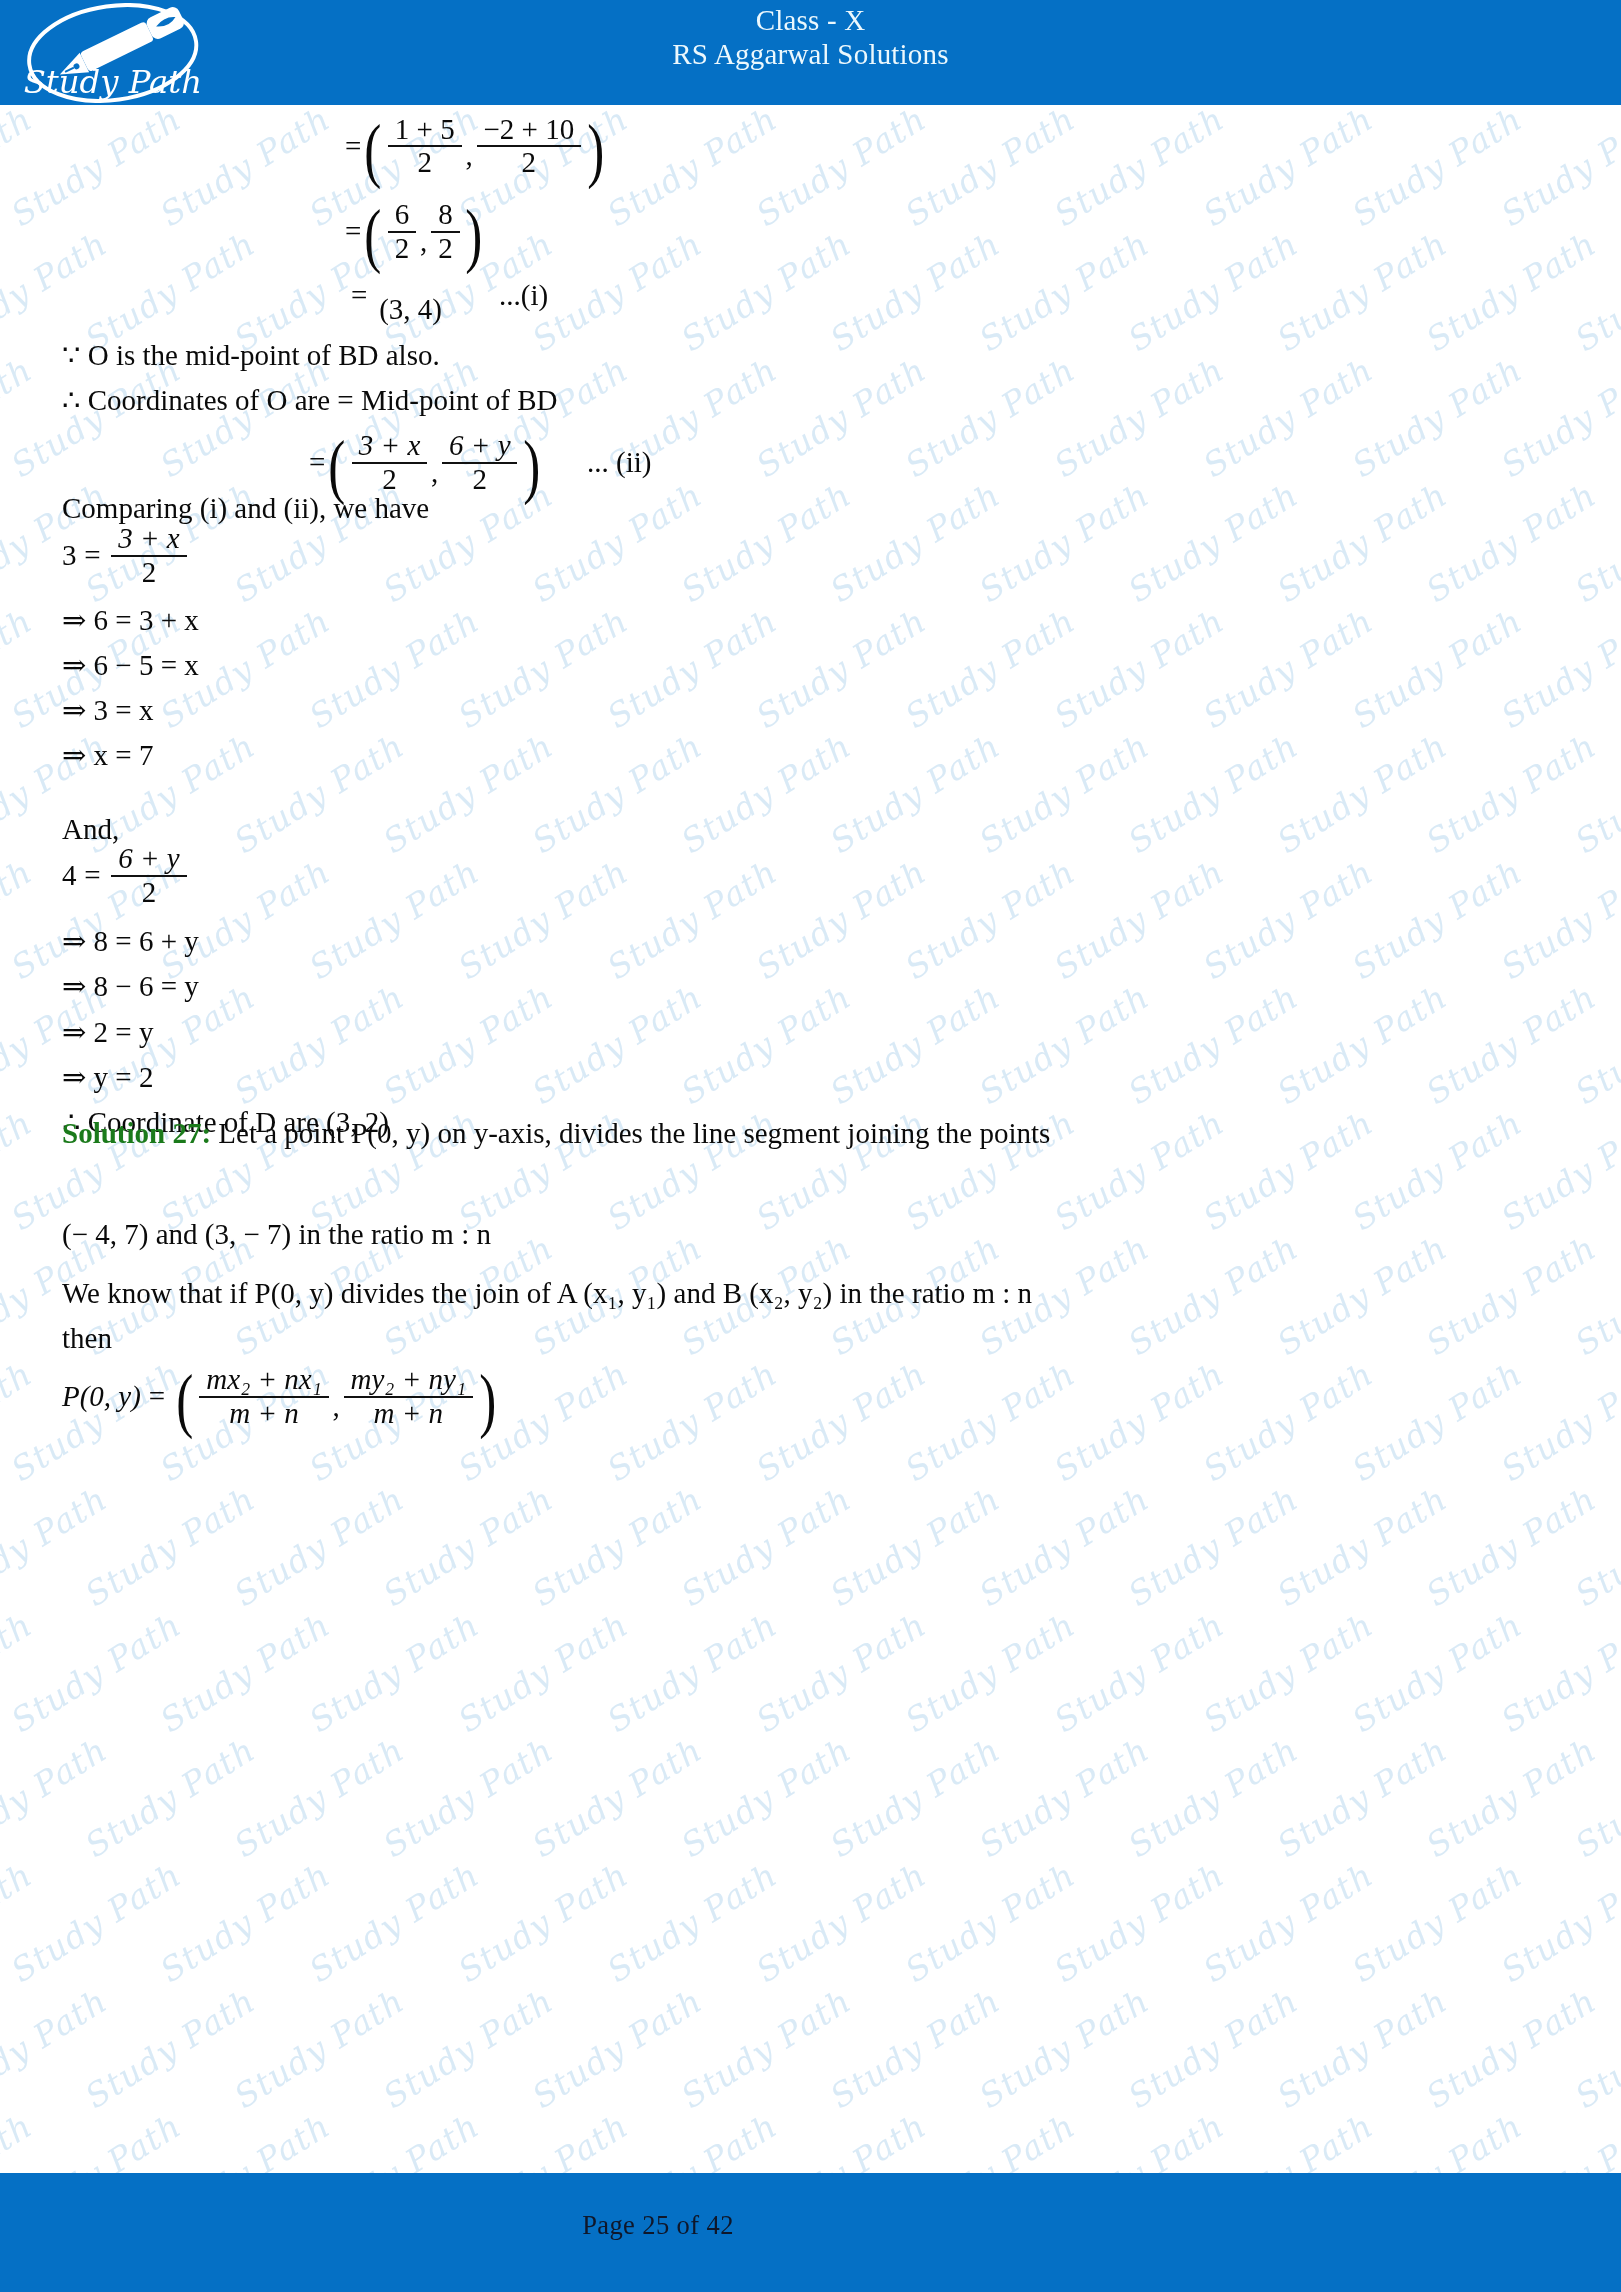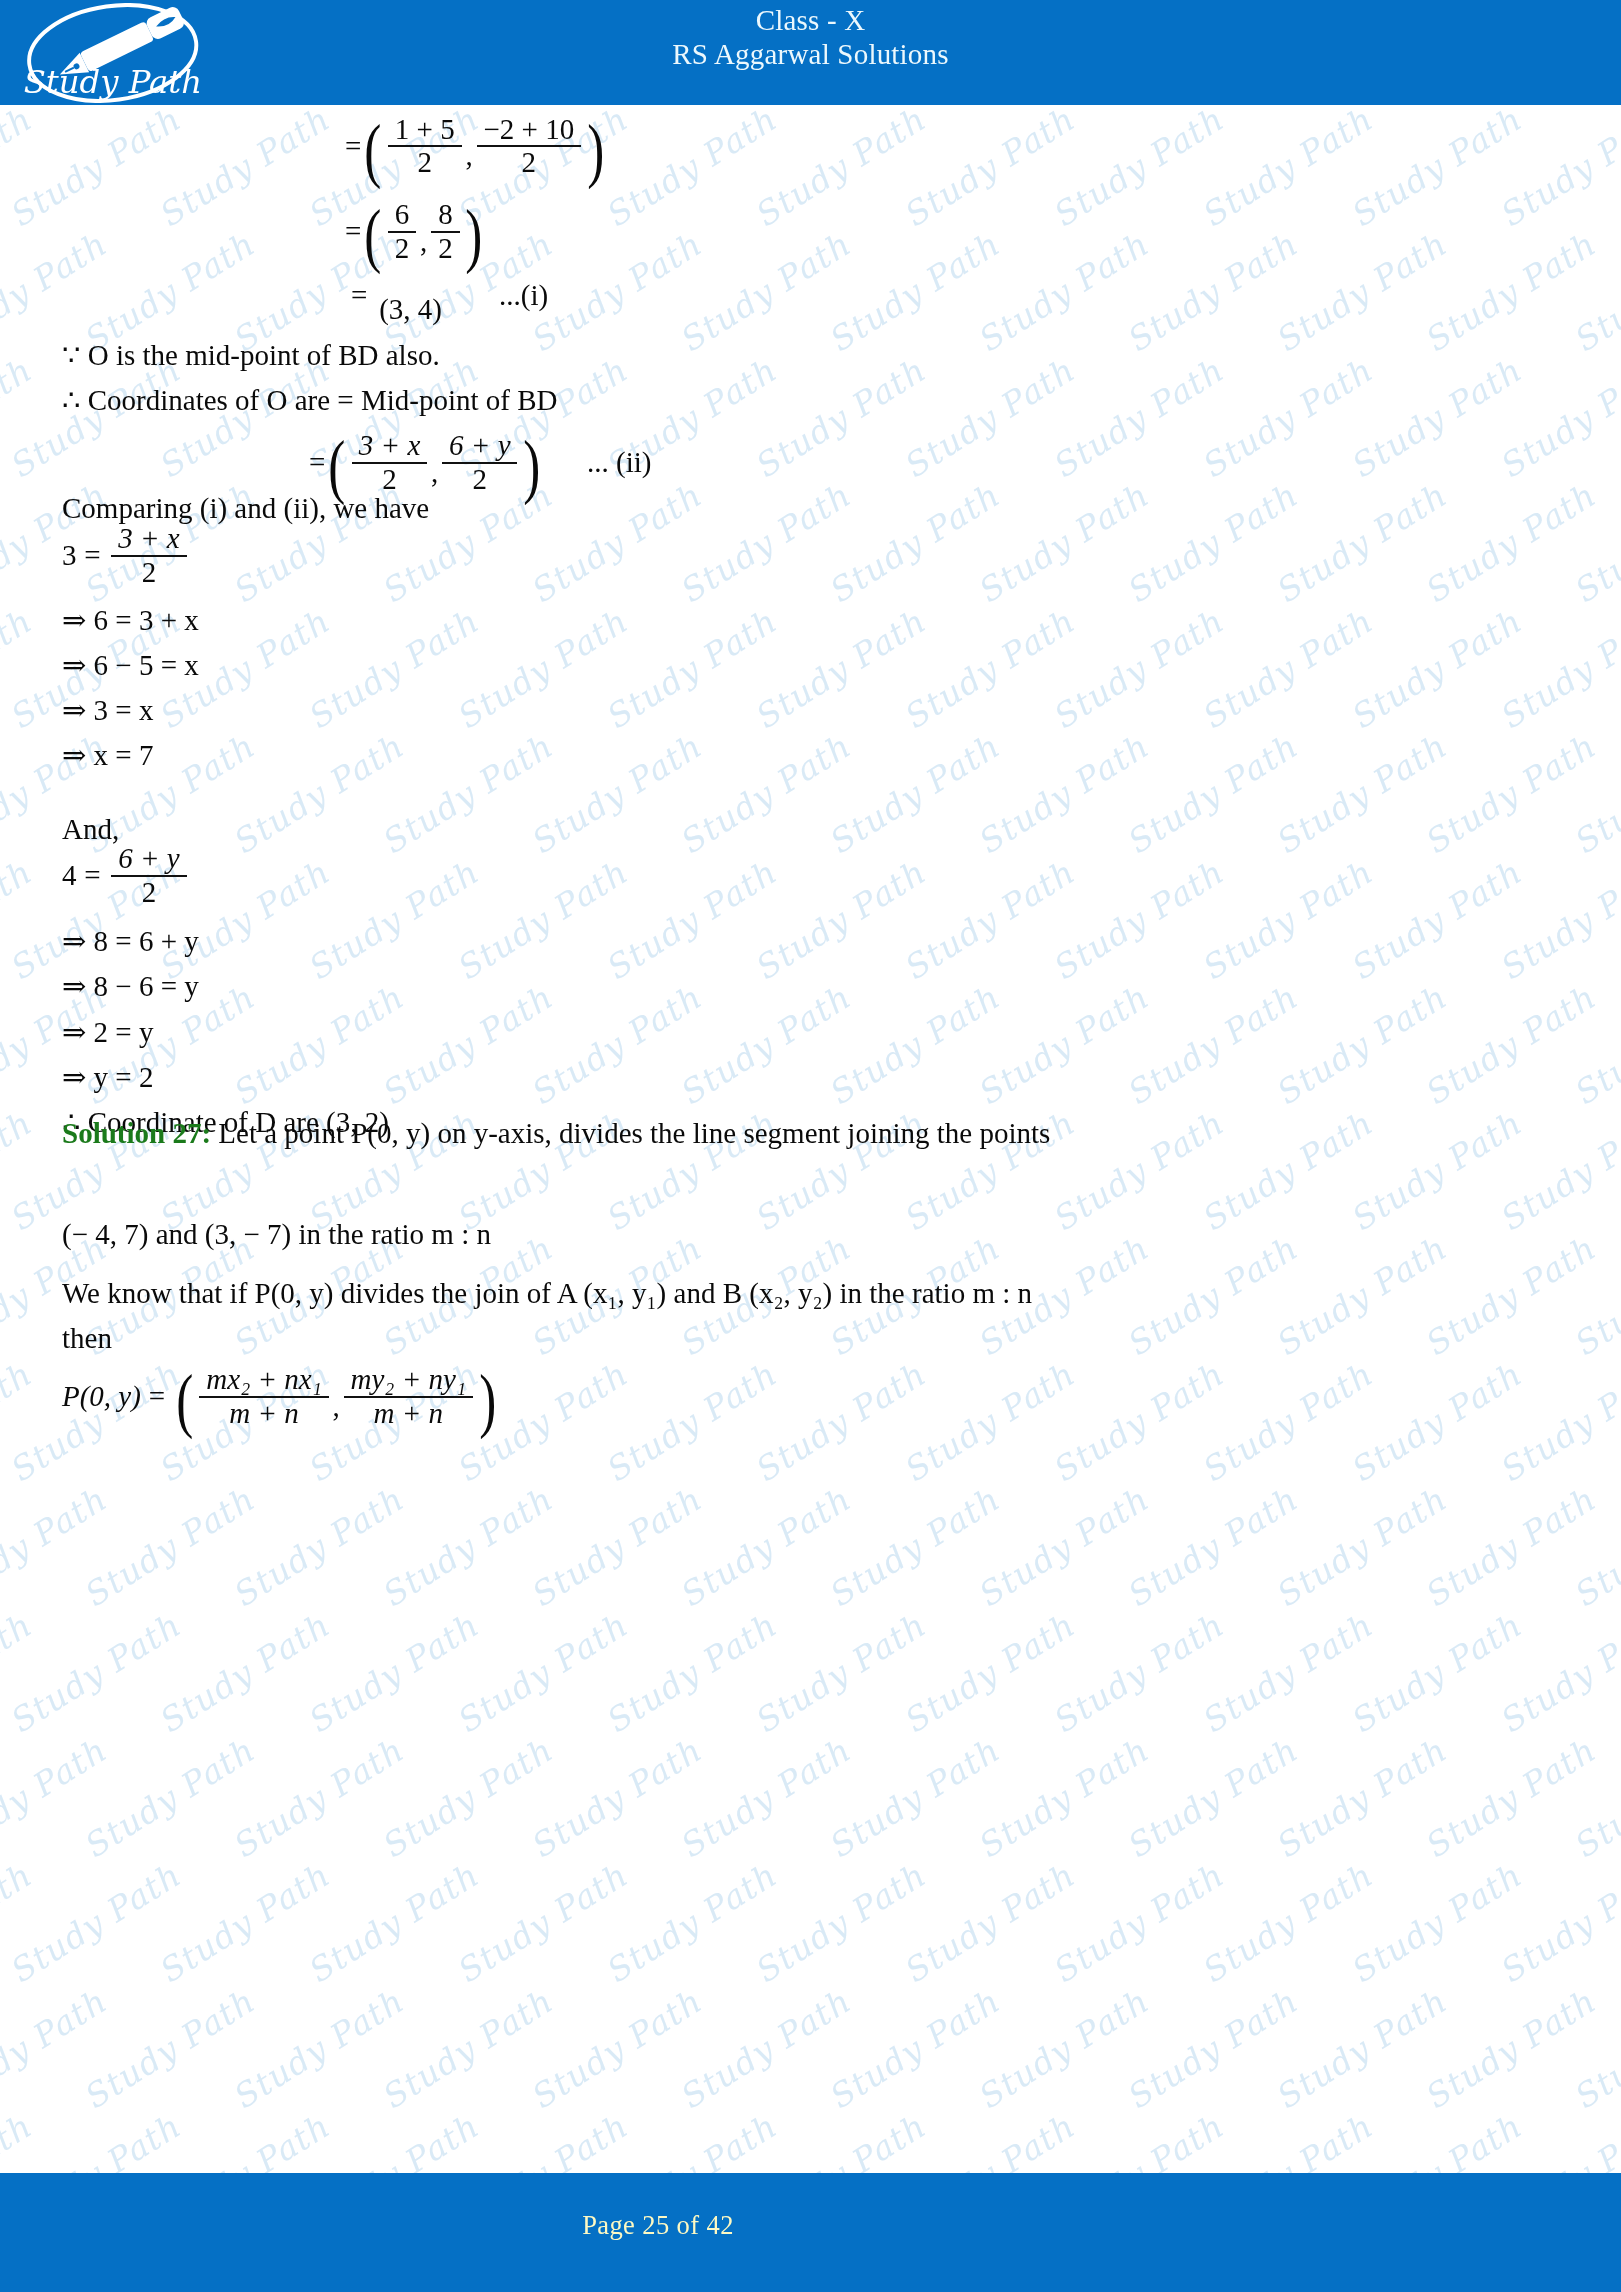--- a/index.html
+++ b/index.html
@@ -89,21 +89,21 @@
     height: 120px;
     background: #0570C5;
     z-index: 4;
   }
   .footer-text {
     position: absolute;
     left: 0;
     top: 37px;
     width: 1316px;
     text-align: center;
-    color: #fef9c3;
+    color: #0f172a;
     font-size: 26.5px;
     font-family: "Liberation Serif", "DejaVu Serif", serif;
     letter-spacing: 0.4px;
   }
 
   
   .content {
     position: absolute;
     left: 0;
     top: 105px;

